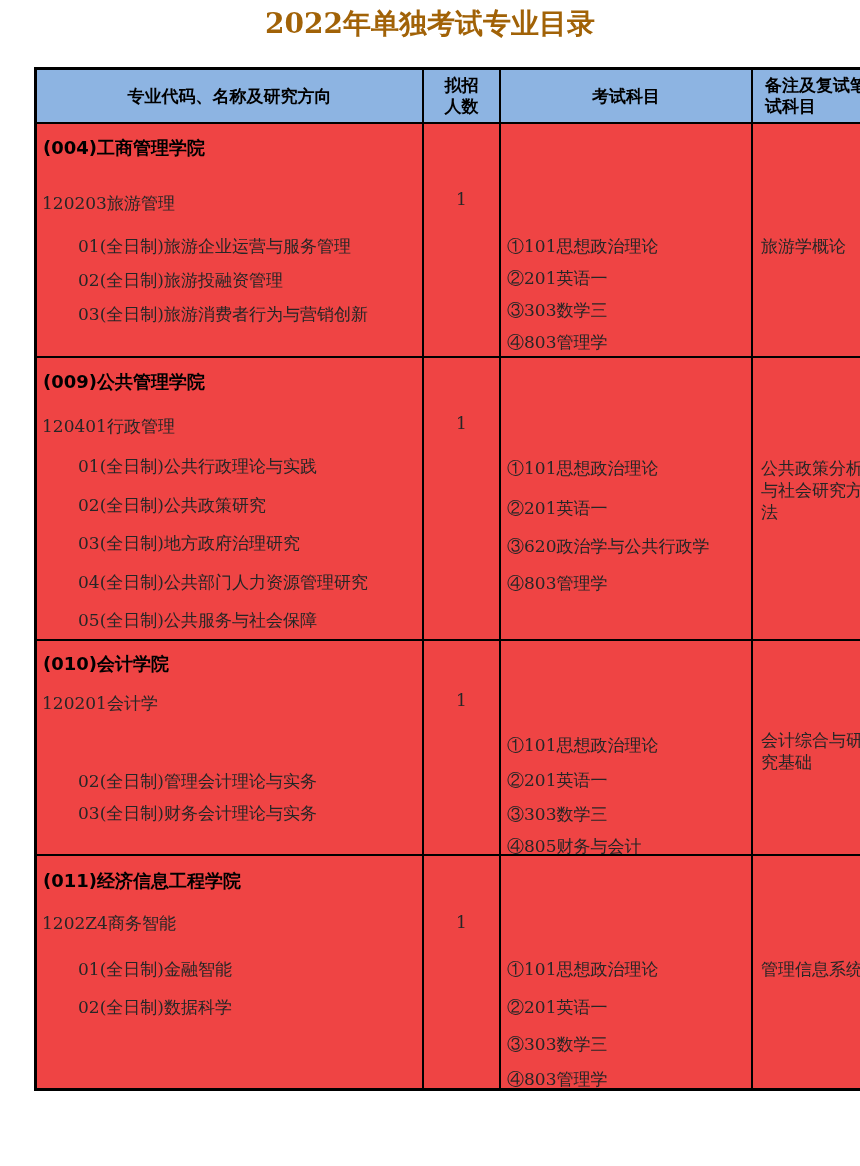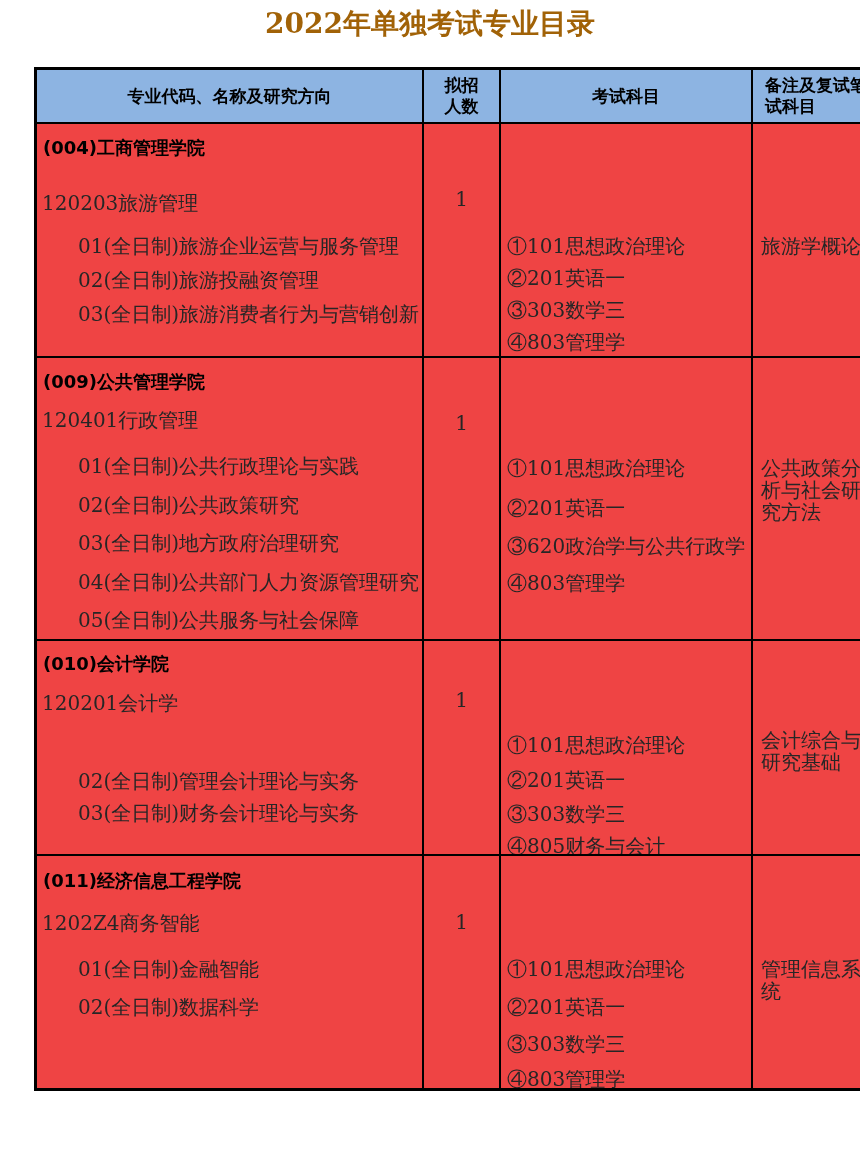--- a/index.html
+++ b/index.html
@@ -38,21 +38,21 @@
     font-weight:bold;color:#000;
     font-size:17px;line-height:21px;
     font-family:"DejaVu Sans","Liberation Sans",sans-serif;
     text-align:center;
   }
   .th.left{justify-content:flex-start;text-align:left;padding-left:12px;}
   .th .narrow{display:block;width:42px;text-align:center;}
   .th .wrapcol{display:block;width:110px;text-align:left;}
   .ln{
     position:absolute;
-    font-size:20px;line-height:23px;
+    font-size:17px;line-height:23px;
     white-space:nowrap;
   }
   .college{
     left:6px;
     font-weight:bold;color:#000;font-size:18px;
     font-family:"DejaVu Sans","Liberation Sans",sans-serif;
   }
   .program{left:5px;}
   .dir{left:41px;}
   .enr{left:0;width:100%;text-align:center;}
@@ -99,21 +99,21 @@
       <div class="ln sub" style="top:143px">②201英语一</div>
       <div class="ln sub" style="top:175px">③303数学三</div>
       <div class="ln sub" style="top:207px">④803管理学</div>
     </div>
     <div class="cell">
       <div class="ln rem" style="top:111px">旅游学概论</div>
     </div>
 
     <div class="cell">
       <div class="ln college" style="top:12px">(009)公共管理学院</div>
-      <div class="ln program" style="top:51px">120401行政管理</div>
+      <div class="ln program" style="top:57px">120401行政管理</div>
       <div class="ln dir" style="top:97px">01(全日制)公共行政理论与实践</div>
       <div class="ln dir" style="top:136px">02(全日制)公共政策研究</div>
       <div class="ln dir" style="top:174px">03(全日制)地方政府治理研究</div>
       <div class="ln dir" style="top:213px">04(全日制)公共部门人力资源管理研究</div>
       <div class="ln dir" style="top:251px">05(全日制)公共服务与社会保障</div>
     </div>
     <div class="cell">
       <div class="ln enr" style="top:54px">1</div>
     </div>
     <div class="cell">

